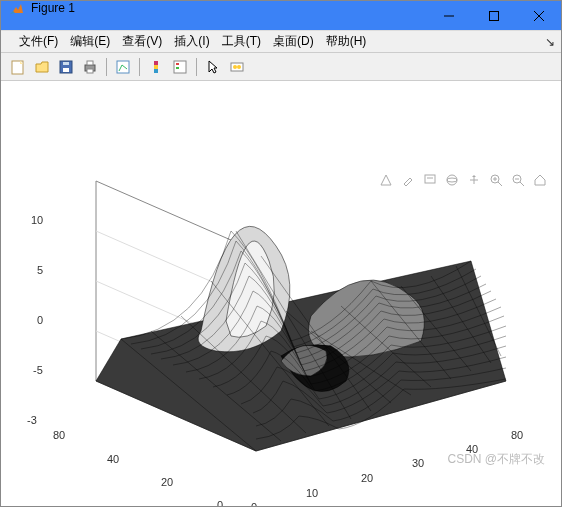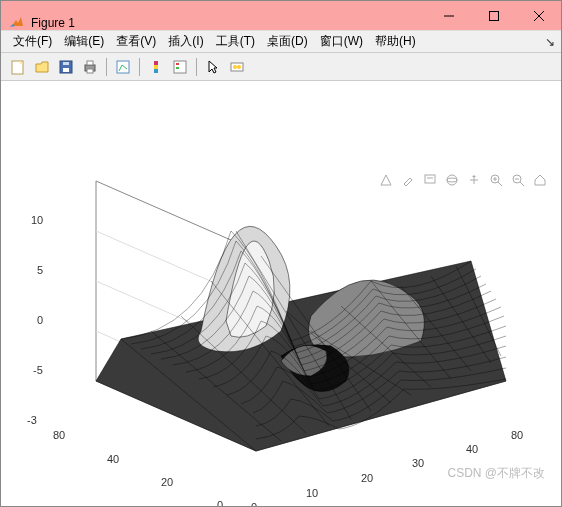--- a/index.html
+++ b/index.html
@@ -1,31 +1,31 @@
 <!DOCTYPE html>
 <html><head>
 <meta charset="utf-8">
 <style>
 * { box-sizing: border-box; margin: 0; padding: 0; }
 body { font-family: "Microsoft YaHei", Arial, sans-serif; font-size: 12px; background: #fff; width: 562px; height: 507px; overflow: hidden; border: 1px solid #888; }
-.titlebar { height: 30px; background: #fca5a5; display: flex; align-items: flex-end; padding: 0 0 0 8px; border-bottom: 1px solid #ddd; }
+.titlebar { height: 30px; background: #3b82f6; display: flex; align-items: flex-start; padding: 0 0 0 8px; border-bottom: 1px solid #ddd; }
 .titlebar .logo { width: 16px; height: 16px; margin-right: 6px; }
 .titlebar .title { flex: 1; font-size: 12px; color: #000; }
 .titlebar .winbtn { width: 45px; height: 29px; display: flex; align-items: center; justify-content: center; color: #000; }
-.menubar { height: 22px; display: flex; align-items: center; padding: 0 6px; background: #f0f0f0; border-bottom: 1px solid #ccc; position: relative; }
+.menubar { height: 22px; display: flex; align-items: center; padding: 0 12px; background: #f0f0f0; border-bottom: 1px solid #ccc; position: relative; }
 .menubar .mitem { padding: 2px 6px; font-size: 12px; cursor: default; }
 .menubar .corner { position: absolute; right: 6px; top: 4px; color: #333; }
 .toolbar { height: 28px; display: flex; align-items: center; padding: 2px 6px; background: #f0f0f0; border-bottom: 1px solid #ccc; gap: 2px; }
 .toolbar .tbtn { width: 22px; height: 22px; display: flex; align-items: center; justify-content: center; border: 1px solid transparent; }
 .toolbar .sep { width: 1px; height: 18px; background: #aaa; margin: 0 3px; }
 .figtoolbar { position: absolute; right: 14px; top: 90px; display: flex; gap: 4px; color: #999; }
 .figtoolbar .fbtn { width: 18px; height: 18px; display: flex; align-items: center; justify-content: center; }
 .plot-area { position: relative; width: 562px; height: 407px; background: #fff; }
 .tick { position: absolute; font-size: 11px; color: #333; }
-.watermark { position: absolute; right: 18px; bottom: 6px; color: #bbb; font-size: 12px; }
+.watermark { position: absolute; right: 18px; bottom: 20px; color: #bbb; font-size: 12px; }
 svg.surf { position: absolute; left: 0; top: 0; }
 </style>
 </head>
 <body>
 
 <div class="titlebar">
   <svg class="logo" viewBox="0 0 16 16">
       <path d="M3 12 L7 6 L9 9 L12 3 L14 12 Z" fill="#e87c1e"></path>
       <path d="M1 13 L4 10 L6 12 Z" fill="#3b8fc4"></path>
     </svg>
@@ -48,21 +48,20 @@
     </div>
 </div>
 
 <div class="menubar">
   <span class="mitem">文件(F)</span>
   <span class="mitem">编辑(E)</span>
   <span class="mitem">查看(V)</span>
   <span class="mitem">插入(I)</span>
   <span class="mitem">工具(T)</span>
   <span class="mitem">桌面(D)</span>
-  <span class="mitem">窗口(W)</span>
   <span class="mitem">帮助(H)</span>
   <span class="corner">↘</span>
 </div>
 
 <div class="toolbar">
   <div class="tbtn">
       <svg width="16" height="16">
         <rect x="2" y="2" width="11" height="13" fill="#fff" stroke="#b89a5a"></rect>
         <path d="M10 2 L13 5 L10 5 Z" fill="#ffe9a8"></path>
       </svg>

